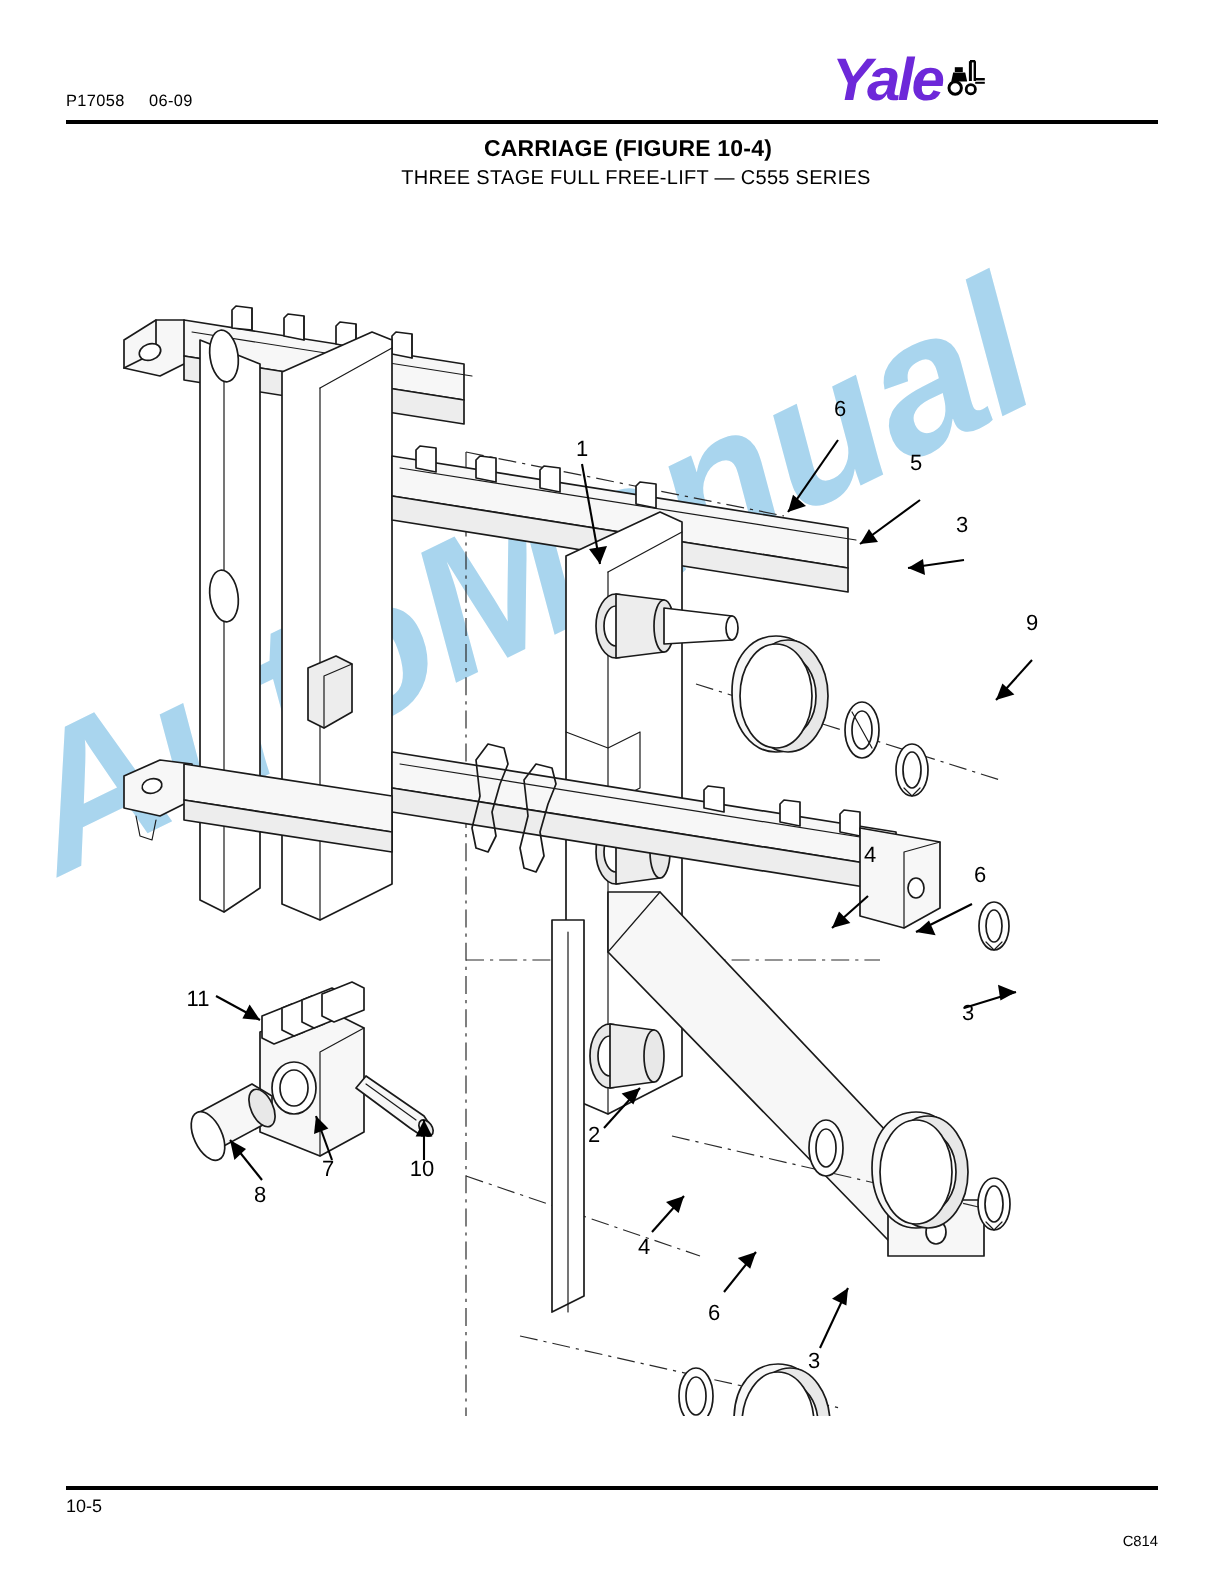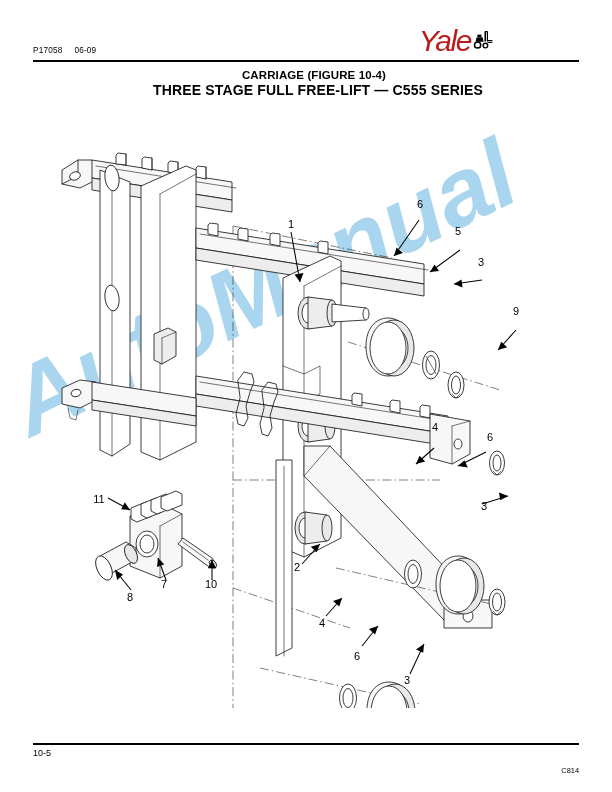--- a/index.html
+++ b/index.html
@@ -36,26 +36,26 @@
   #yale-logo {
     position: absolute;
     right: 28px;
     top: 24px;
     display: flex;
     align-items: flex-end;
     height: 32px;
   }
   #yale-wordmark {
     font-family: "Liberation Sans", sans-serif;
-    font-weight: normal;
+    font-weight: bold;
     font-style: italic;
     font-size: 30px;
     line-height: 30px;
     letter-spacing: -1.4px;
-    color: #b91c1c;
+    color: #6d28d9;
   }
   #yale-truck-icon {
     margin-left: 1px;
     margin-bottom: 2px;
   }
 
   #header-rule {
     position: absolute;
     left: 33px;
     top: 60px;
@@ -73,22 +73,22 @@
     text-align: center;
   }
   #figure-title {
     font-size: 11.5px;
     font-weight: bold;
     letter-spacing: 0.1px;
     line-height: 14px;
     padding-left: 16px;
   }
   #figure-subtitle {
-    font-size: 14px;
-    font-weight: bold;
+    font-size: 10px;
+    font-weight: normal;
     letter-spacing: 0.15px;
     line-height: 12px;
     margin-top: 2px;
     padding-left: 24px;
   }
 
   
   #drawing-area {
     position: absolute;
     left: 0;

